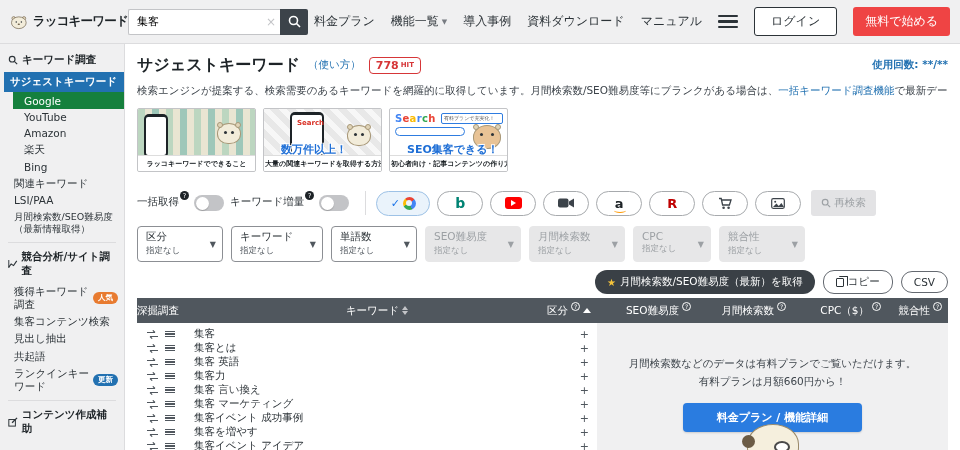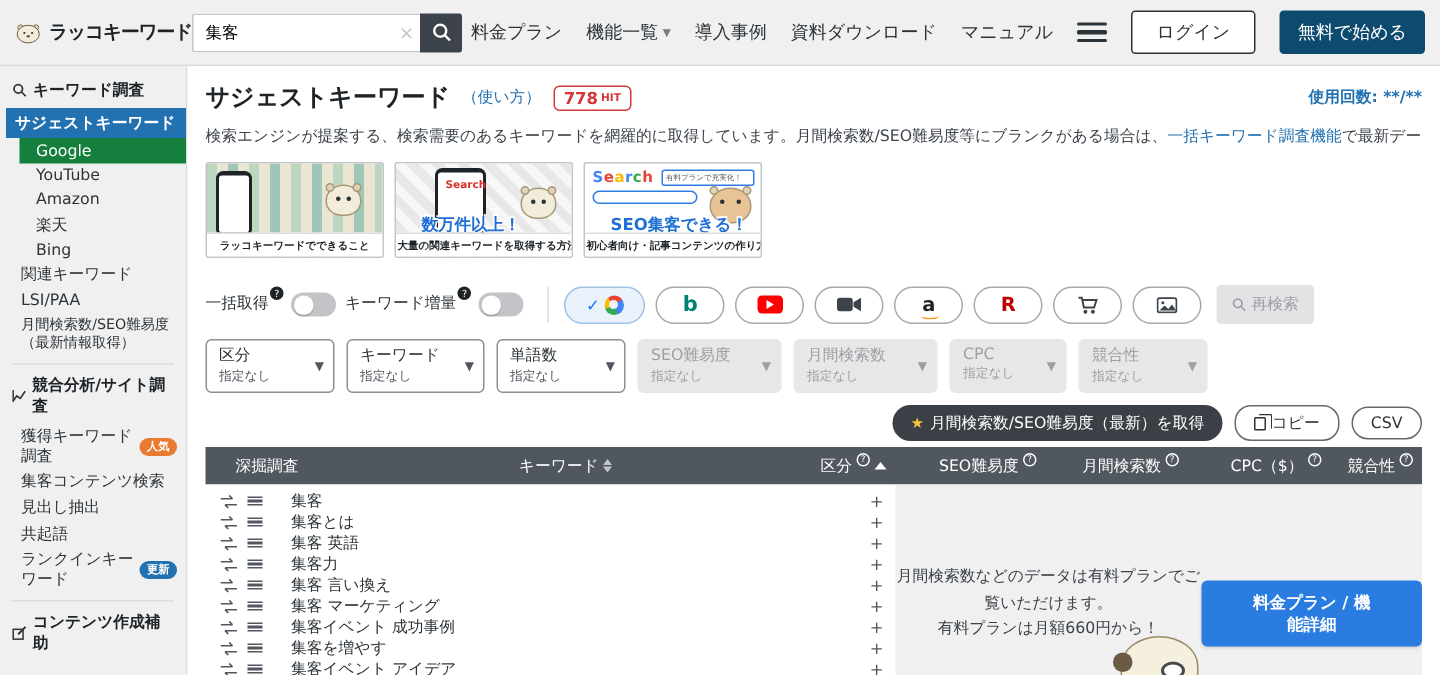--- a/index.html
+++ b/index.html
@@ -14,21 +14,21 @@
   .searchbox { display:flex; align-items:center; height:26px; position:relative; }
   .search-input { width:152px; height:26px; border:1px solid #c3c4c7; border-right:none; padding:0 20px 0 8px; font-size:11px; background:#fff; border-radius:2px 0 0 2px; outline:none; font-family:inherit; }
   .clear-x { position:absolute; right:32px; color:#c3c4c7; font-size:12px; line-height:1; cursor:pointer; }
   .search-btn { width:28px; height:26px; background:#3c434a; border:none; border-radius:0 2px 2px 0; display:flex; align-items:center; justify-content:center; cursor:pointer; }
   .topnav { margin-left:auto; display:flex; align-items:center; gap:16px; font-size:12px; color:#2c3338; white-space:nowrap; }
   .nav-link { cursor:pointer; display:flex; align-items:center; gap:3px; }
   .chev { font-size:7px; color:#787c82; }
   .hamburger { width:20px; display:flex; flex-direction:column; gap:3px; cursor:pointer; }
   .hamburger i { height:2.5px; background:#2c3338; border-radius:1px; }
   .btn-login { border:1px solid #2c3338; background:#fff; border-radius:3px; padding:5px 16px; font-size:12px; cursor:pointer; font-family:inherit; color:#2c3338; }
-  .btn-signup { background:#0c4a6e; color:#fff; border:none; border-radius:3px; padding:6px 12px; font-size:12px; cursor:pointer; font-family:inherit; }
+  .btn-signup { background:#ef4444; color:#fff; border:none; border-radius:3px; padding:6px 12px; font-size:12px; cursor:pointer; font-family:inherit; }
 
   
   .bodyrow { flex:1; display:flex; min-height:0; }
 
   
   .sidebar { width:125px; background:#f0f0f1; border-right:1px solid #dcdcde; padding-top:7px; font-size:10.5px; color:#2c3338; flex-shrink:0; overflow:hidden; }
   .sec-title { display:flex; align-items:center; gap:4px; font-weight:bold; font-size:10.5px; padding:2px 8px; margin-bottom:3px; color:#1d2327; }
   .side-item { padding:2px 6px 2px 14px; cursor:pointer; display:flex; align-items:center; line-height:1.25; }
   .active-blue { background:#2271b1; color:#fff; font-weight:bold; margin-left:4px; padding:3px 6px; cursor:pointer; }
   .sub-item { padding:2px 6px 2px 24px; cursor:pointer; }
@@ -103,40 +103,40 @@
   .btn-fetch { background:#3a4046; color:#fff; font-size:10.5px; border:none; border-radius:12px; padding:5px 12px; display:flex; align-items:center; gap:4px; cursor:pointer; font-family:inherit; }
   .star { color:#f5c33b; font-size:10px; }
   .btn-ghost { border:1px solid #646970; background:#fff; border-radius:11px; padding:4px 12px; font-size:10.5px; display:flex; align-items:center; gap:4px; color:#2c3338; cursor:pointer; font-family:inherit; }
   .copy-ic { width:8px; height:9px; border:1.2px solid #2c3338; border-radius:1px; position:relative; }
   .copy-ic::after { content:""; position:absolute; left:2px; top:-3px; width:8px; height:9px; border:1.2px solid #2c3338; border-left:none; border-bottom:none; border-radius:1px; }
 
   
   .table { flex:1; display:flex; flex-direction:column; min-height:0; }
   .thead { background:#50575e; color:#fff; display:flex; align-items:center; height:25px; font-size:10.5px; flex-shrink:0; }
   .th { display:flex; align-items:center; gap:3px; }
-  .th-dig { width:120px; padding-left:20px; }
+  .th-dig { width:120px; padding-left:0; }
   .th-kw { width:240px; justify-content:center; }
   .th-r { justify-content:flex-end; padding-right:6px; }
   .w-kubun { width:100px; } .w-seo { width:100px; } .w-vol { width:95px; } .w-cpc { width:95px; } .w-comp { flex:1; }
   .help-o { width:9px; height:9px; border:1px solid #fff; border-radius:50%; font-size:6px; display:inline-flex; align-items:center; justify-content:center; transform:translateY(-4px); flex-shrink:0; }
   .tri-up { width:0; height:0; border-left:4px solid transparent; border-right:4px solid transparent; border-bottom:5px solid #fff; display:inline-block; }
   .sorter { display:inline-flex; flex-direction:column; gap:1.5px; }
   .sorter i { width:0; height:0; border-left:3.5px solid transparent; border-right:3.5px solid transparent; display:block; }
   .sorter .up { border-bottom:4px solid #c3c4c7; }
   .sorter .dn { border-top:4px solid #c3c4c7; }
 
   .tbody { position:relative; flex:1; background:#fff; overflow:hidden; padding-top:4px; }
   .trow { display:flex; align-items:center; height:14px; width:460px; font-size:10.5px; }
   .ic1 { margin-left:10px; width:15px; display:flex; align-items:center; flex-shrink:0; cursor:pointer; }
   .ic2 { width:15px; margin-left:3px; display:flex; flex-direction:column; gap:1.5px; flex-shrink:0; cursor:pointer; }
   .ic2 i { height:1.3px; background:#50575e; width:10px; }
   .kwtext { margin-left:14px; color:#2c3338; white-space:nowrap; cursor:pointer; }
   .plus { margin-left:auto; color:#50575e; margin-right:8px; font-size:11px; cursor:pointer; line-height:1; }
 
-  .paywall { position:absolute; left:460px; right:0; top:0; bottom:0; background:#f0f0f1; display:flex; flex-direction:row; align-items:center; padding-top:32px; overflow:hidden; }
+  .paywall { position:absolute; left:460px; right:0; top:0; bottom:0; background:#f0f0f1; display:flex; flex-direction:column; align-items:center; padding-top:32px; overflow:hidden; }
   .pw-text { font-size:10.5px; color:#3c434a; text-align:center; line-height:1.7; }
   .btn-plan { margin-top:12px; background:#2a7ce0; color:#fff; border:none; border-radius:4px; padding:7px 34px; font-size:11px; font-weight:bold; cursor:pointer; font-family:inherit; box-shadow:0 1px 2px rgba(0,0,0,.15); }
   .otter-peek { position:absolute; bottom:-14px; left:50%; transform:translateX(-50%); width:52px; height:40px; background:#f5efdd; border:1.5px solid #9b8a68; border-radius:50% 50% 40% 40%; }
   .otter-peek::before { content:""; position:absolute; left:-6px; top:10px; width:13px; height:13px; background:#6b5b45; border-radius:50%; }
   .otter-peek::after { content:""; position:absolute; right:8px; top:16px; width:12px; height:8px; border:2px solid #4a4a4a; border-radius:50%; background:#fff; }
 </style>
 </head>
 <body>
 
 <div class="app">

